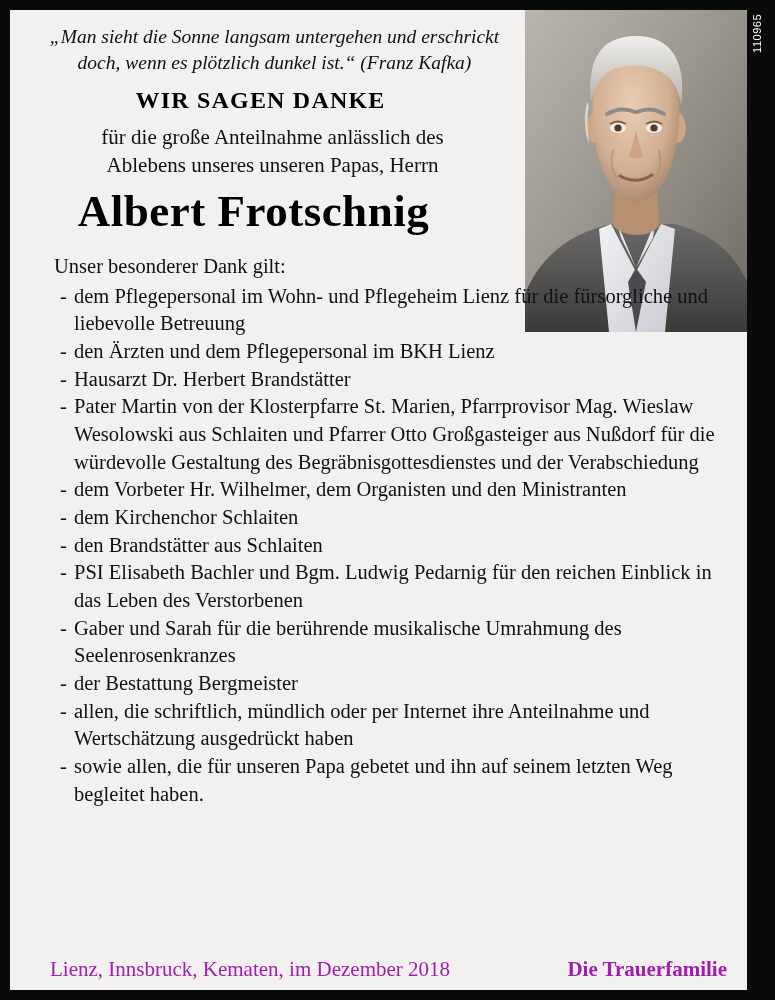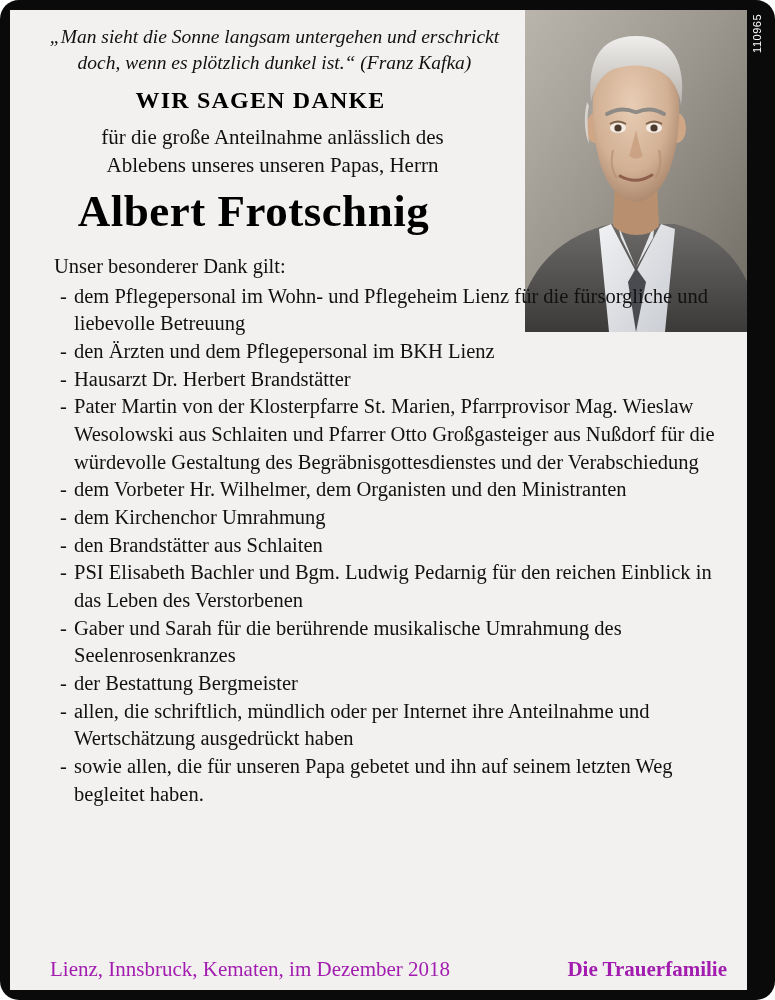--- a/index.html
+++ b/index.html
@@ -13,21 +13,20 @@
     font-family: "Liberation Serif", serif;
     overflow: hidden;
   }
   .page {
     position: relative;
     width: 775px;
     height: 1000px;
     background: #0a0a0a;
     box-sizing: border-box;
     padding: 10px 28px 10px 10px;
-    border-radius: 19px;
   }
   .card {
     position: relative;
     width: 100%;
     height: 100%;
     background: #f2f1ef;
     box-sizing: border-box;
     overflow: hidden;
   }
   .side-code {
@@ -239,21 +238,21 @@
 
 
     <div class="body">
       <div class="intro">Unser besonderer Dank gilt:</div>
       <ul class="thanks">
         <li><span class="dash">-</span><span>dem Pflegepersonal im Wohn- und Pflegeheim Lienz für die fürsorgliche und liebevolle Betreuung</span></li>
         <li><span class="dash">-</span><span>den Ärzten und dem Pflegepersonal im BKH Lienz</span></li>
         <li><span class="dash">-</span><span>Hausarzt Dr. Herbert Brandstätter</span></li>
         <li><span class="dash">-</span><span>Pater Martin von der Klosterpfarre St. Marien, Pfarrprovisor Mag. Wieslaw Wesolowski aus Schlaiten und Pfarrer Otto Großgasteiger aus Nußdorf für die würdevolle Gestaltung des Begräbnisgottesdienstes und der Verabschiedung</span></li>
         <li><span class="dash">-</span><span>dem Vorbeter Hr. Wilhelmer, dem Organisten und den Ministranten</span></li>
-        <li><span class="dash">-</span><span>dem Kirchenchor Umrahmung</span></li>
+        <li><span class="dash">-</span><span>dem Kirchenchor Schlaiten</span></li>
         <li><span class="dash">-</span><span>den Brandstätter aus Schlaiten</span></li>
         <li><span class="dash">-</span><span>PSI Elisabeth Bachler und Bgm. Ludwig Pedarnig für den reichen Einblick in das Leben des Verstorbenen</span></li>
         <li><span class="dash">-</span><span>Gaber und Sarah für die berührende musikalische Umrahmung des Seelenrosenkranzes</span></li>
         <li><span class="dash">-</span><span>der Bestattung Bergmeister</span></li>
         <li><span class="dash">-</span><span>allen, die schriftlich, mündlich oder per Internet ihre Anteilnahme und Wertschätzung ausgedrückt haben</span></li>
         <li><span class="dash">-</span><span>sowie allen, die für unseren Papa gebetet und ihn auf seinem letzten Weg begleitet haben.</span></li>
       </ul>
     </div>
 
     <div class="footer">

